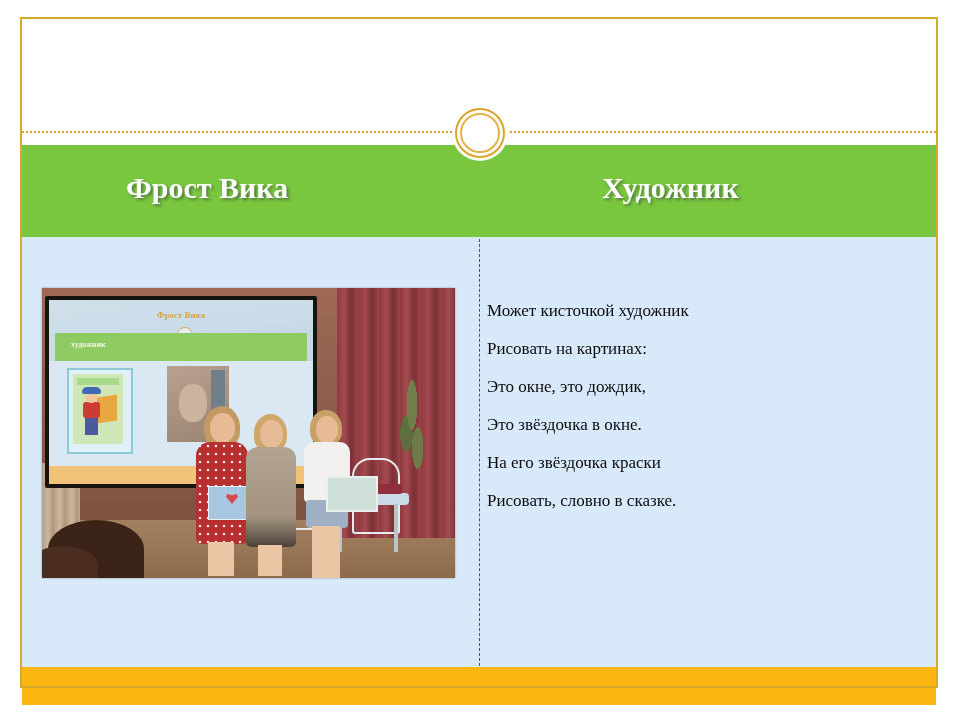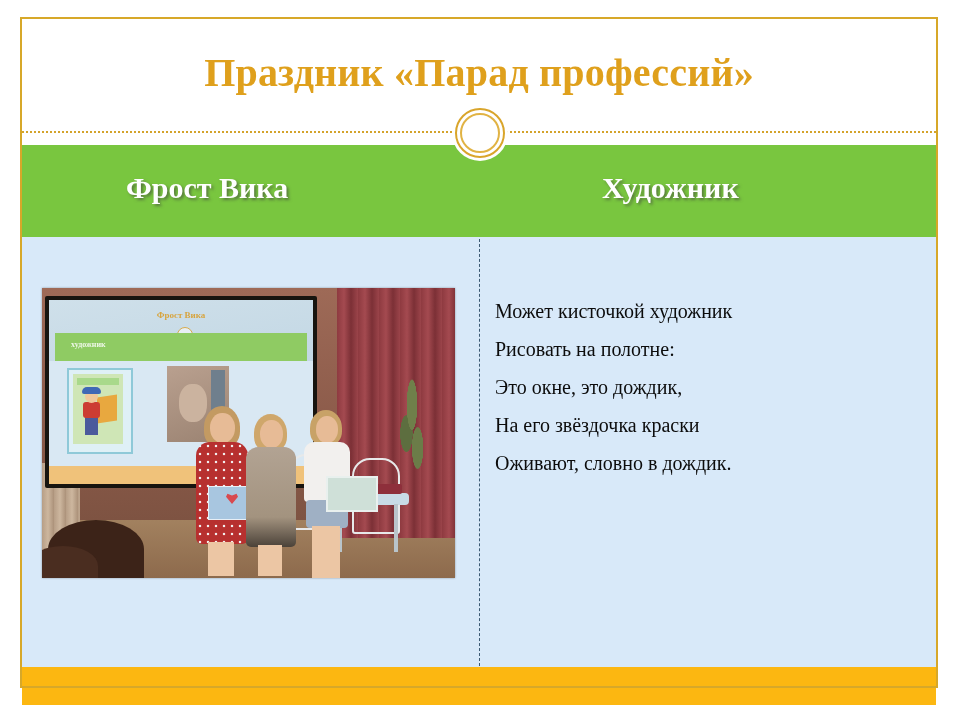--- a/index.html
+++ b/index.html
@@ -152,25 +152,24 @@
 
   
   #poem {
     position: absolute;
     left: 487px;
     top: 292px;
     width: 440px;
     z-index: 4;
   }
   .poem-line {
-    font-size: 20px;
+    font-size: 17px;
     line-height: 38px;
     color: #0c0c0c;
     white-space: nowrap;
-    margin-left: 8px;
   }
 
   
   #photo {
     position: absolute;
     left: 42px;
     top: 288px;
     width: 413px;
     height: 290px;
     z-index: 4;
@@ -351,23 +350,20 @@
     border-radius:50% 50% 0 0; background:#4a2d20;
   }
 </style>
 </head>
 <body>
 
 <div id="slide">
 
   <div id="body-area"></div>
 
-  <div id="header">
-    <div id="title">Праздник «Парад  профессий»</div>
-  </div>
 
   <div id="dotted-rule"></div>
 
   <div id="green-banner">
     <div class="banner-label" id="banner-name">Фрост  Вика</div>
     <div class="banner-label" id="banner-role">Художник</div>
   </div>
 
   <div id="ring-wrap">
     <div id="ring-halo"></div>
@@ -440,23 +436,24 @@
       <div class="g-legs"></div>
       <div class="g-board"></div>
     </div>
 
     <div class="ph-headsil"></div>
     <div class="ph-headsil2"></div>
   </div>
 
   <div id="poem">
     <div class="poem-line">Может кисточкой художник</div>
-    <div class="poem-line">Рисовать на полотне:</div>
+    <div class="poem-line">Рисовать на картинах:</div>
     <div class="poem-line">Это окне, это дождик,</div>
+    <div class="poem-line">Это звёздочка в окне.</div>
     <div class="poem-line">На его звёздочка краски</div>
-    <div class="poem-line">Оживают, словно в дождик.</div>
+    <div class="poem-line">Рисовать, словно в сказке.</div>
   </div>
 
   <div id="footer-band"></div>
 
   <div id="frame"></div>
 
 </div>
 
 </body></html>

